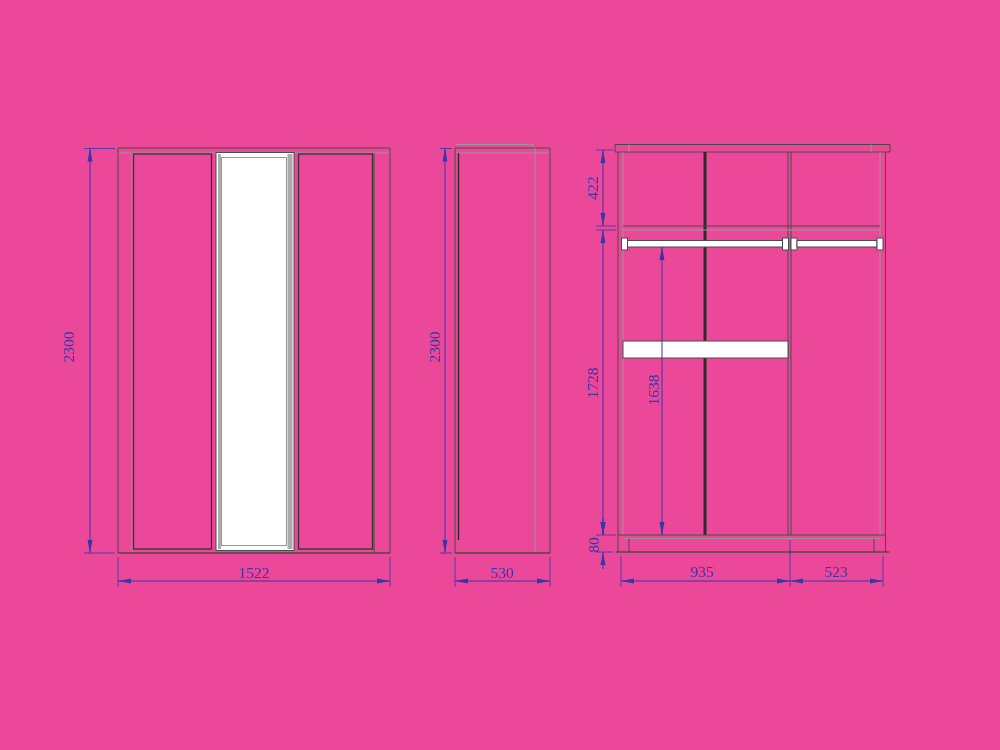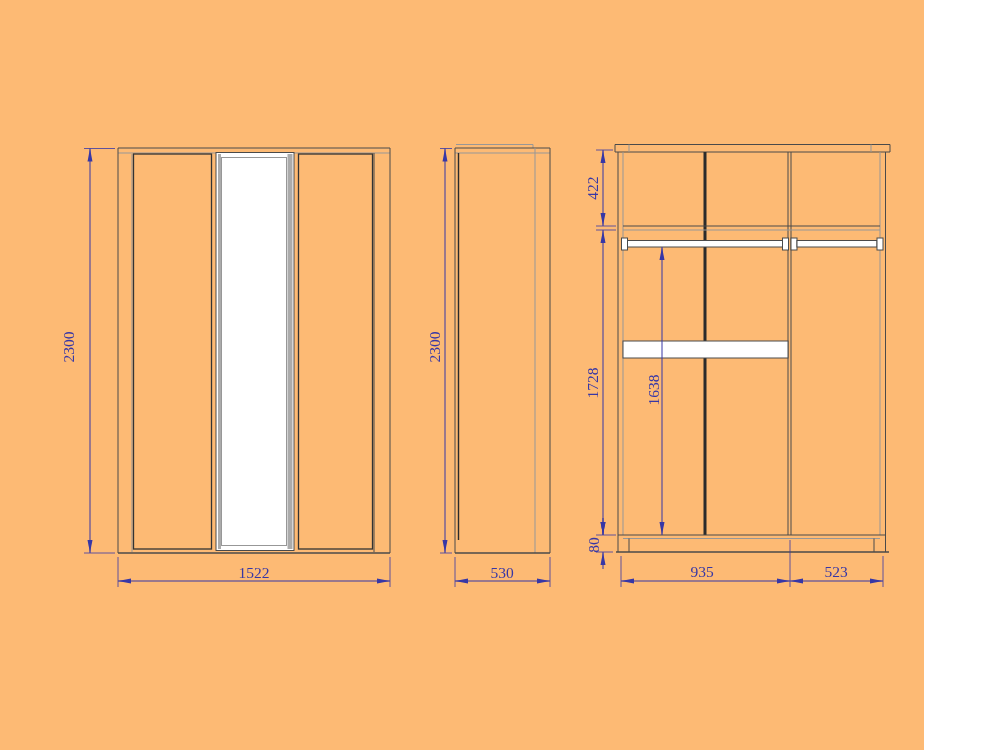--- a/index.html
+++ b/index.html
@@ -1,16 +1,16 @@
 <!DOCTYPE html>
 <html><head>
 <meta charset="utf-8">
 <style>
   html,body{margin:0;padding:0;background:#ffffff;}
-  .stage{position:relative;width:924px;height:750px;background:#fdba74;overflow:hidden;
+  .stage{position:relative;width:1000px;height:750px;background:#ec4899;overflow:hidden;
          font-family:"Liberation Serif", serif;}
   svg{display:block;}
   .ln   {stroke:#4a4a4a;stroke-width:1;fill:none;}
   .lnTh {stroke:#4a4a4a;stroke-width:1.3;fill:none;}
   .lnD  {stroke:#2b2b2b;stroke-width:1.4;fill:none;}
   .lnL  {stroke:#979797;stroke-width:1;fill:none;}
   .panel{fill:#ffffff;stroke:#4a4a4a;stroke-width:1;}
   .door {fill:none;stroke:#333333;stroke-width:1.3;}
   .shade{fill:#ababab;stroke:none;}
   .solid{fill:#2b2b2b;stroke:none;}

